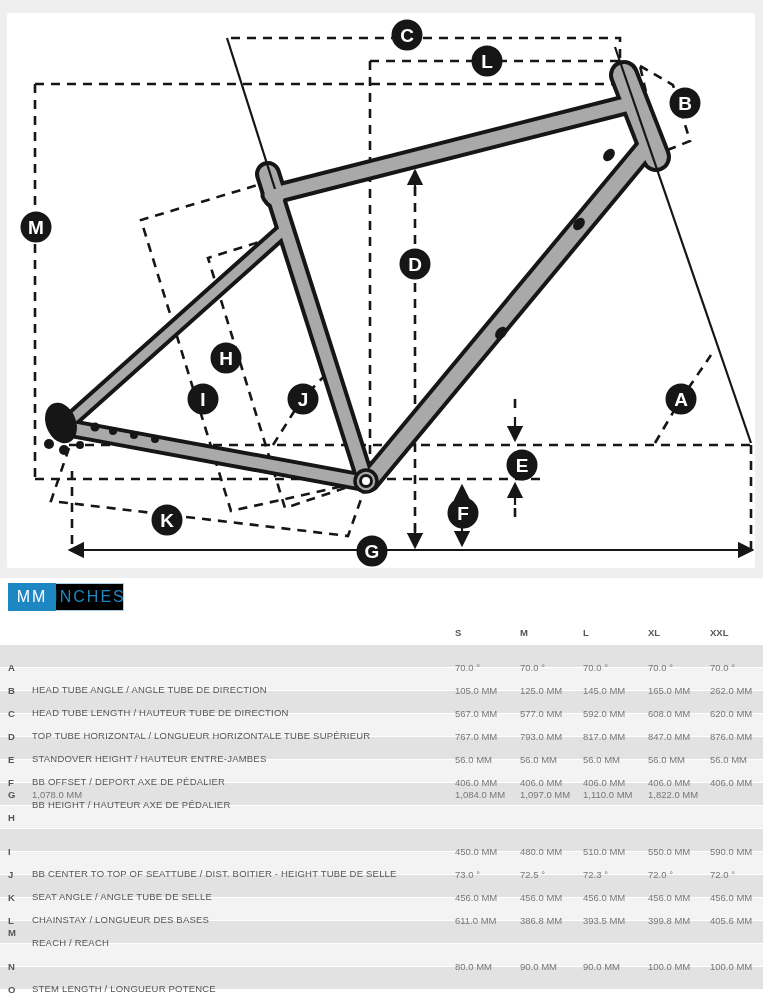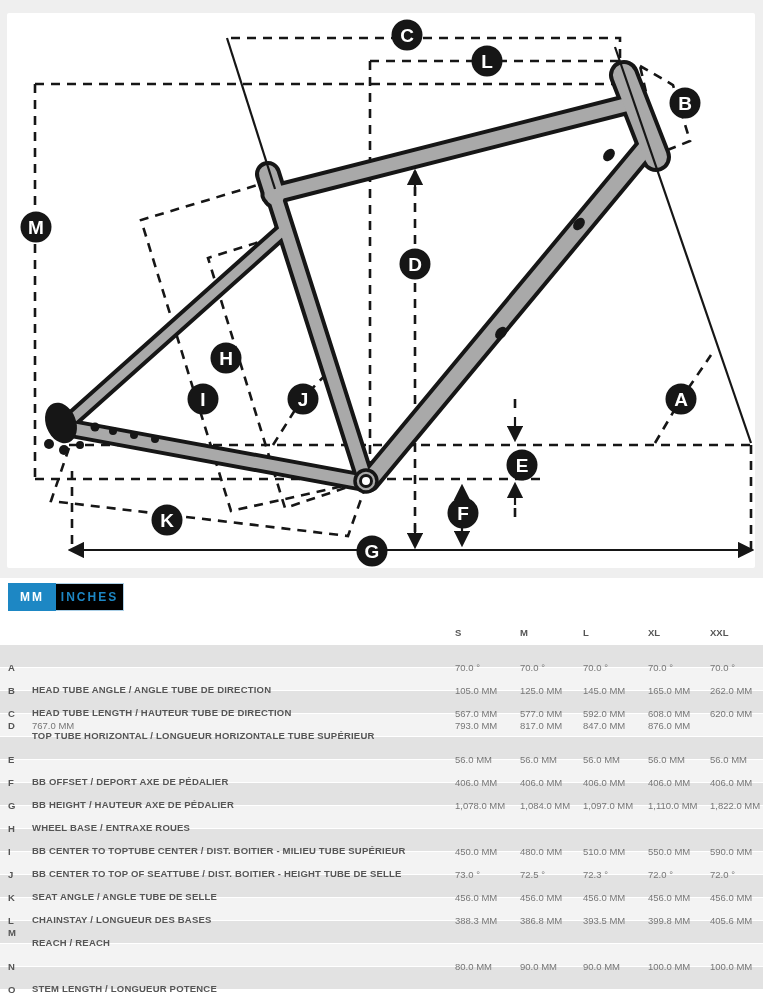--- a/index.html
+++ b/index.html
@@ -4,32 +4,32 @@
 <style>
   * { margin:0; padding:0; box-sizing:border-box; }
   html,body { width:763px; height:1000px; overflow:hidden; background:#ffffff;
               font-family:"Liberation Sans", sans-serif; }
   .diagram-wrap { background:#efefef; padding:13px 8px 6px 7px; height:578px; }
   .diagram-panel { background:#ffffff; width:748px; height:555px; border-radius:2px; }
   .diagram-panel svg { display:block; width:748px; height:555px; }
 
   .tab-bar { display:flex; margin:5px 0 0 8px; height:28px; }
   .tab { display:flex; align-items:center; justify-content:center;
-         font-size:12px; font-weight:bold; letter-spacing:2px; cursor:pointer; }
+         font-size:16px; font-weight:normal; letter-spacing:2px; cursor:pointer; }
   .tab-mm { width:48px; background:#1d87c4; color:#ffffff; }
   .tab-in { width:68px; background:#000000; color:#1d87c4; border:1px solid #abcfe6; border-left:none; }
 
   .geo-table { margin-top:10px; font-size:9.5px; color:#555; }
   .g-row { display:grid; grid-template-columns:24px 1fr 65px 63px 65px 62px 53px;
            align-items:center; height:23px; padding-left:8px; border-bottom:1px solid #ffffff; }
   .g-head { background:#ffffff; height:24px; color:#555; font-weight:bold; }
   .g-row.dark { background:#e2e2e2; }
   .g-row.light { background:#f3f3f3; }
   .cell-letter { font-weight:bold; color:#555; }
-  .cell-label  { font-weight:bold; color:#555; letter-spacing:.2px; white-space:nowrap; overflow:hidden;margin-top:44px; }
+  .cell-label  { font-weight:normal; color:#555; letter-spacing:.2px; white-space:nowrap; overflow:hidden;margin-top:44px; }
   .cell-value  { color:#777; font-weight:normal; white-space:nowrap; }
 </style>
 </head>
 <body>
 
 <div class="diagram-wrap">
   <div class="diagram-panel">
     <svg viewBox="4 10 748 555" xmlns="http://www.w3.org/2000/svg">
       <defs>
         <marker id="arr" viewBox="0 0 10 10" refX="8" refY="5" markerWidth="7.5" markerHeight="7.5" orient="auto-start-reverse">
@@ -203,20 +203,21 @@
         <div class="cell-letter">C</div>
         <div class="cell-label">TOP TUBE HORIZONTAL / LONGUEUR HORIZONTALE TUBE SUPÉRIEUR</div>
         <div class="cell-value">567.0 MM</div>
         <div class="cell-value">577.0 MM</div>
         <div class="cell-value">592.0 MM</div>
         <div class="cell-value">608.0 MM</div>
         <div class="cell-value">620.0 MM</div>
       </div>
       <div class="g-row light">
         <div class="cell-letter">D</div>
+        <div class="cell-label">STANDOVER HEIGHT / HAUTEUR ENTRE-JAMBES</div>
         <div class="cell-value">767.0 MM</div>
         <div class="cell-value">793.0 MM</div>
         <div class="cell-value">817.0 MM</div>
         <div class="cell-value">847.0 MM</div>
         <div class="cell-value">876.0 MM</div>
       </div>
       <div class="g-row dark">
         <div class="cell-letter">E</div>
         <div class="cell-label">BB OFFSET / DEPORT AXE DE PÉDALIER</div>
         <div class="cell-value">56.0 MM</div>
@@ -229,30 +230,28 @@
         <div class="cell-letter">F</div>
         <div class="cell-label">BB HEIGHT / HAUTEUR AXE DE PÉDALIER</div>
         <div class="cell-value">406.0 MM</div>
         <div class="cell-value">406.0 MM</div>
         <div class="cell-value">406.0 MM</div>
         <div class="cell-value">406.0 MM</div>
         <div class="cell-value">406.0 MM</div>
       </div>
       <div class="g-row dark">
         <div class="cell-letter">G</div>
-        <div class="cell-label">WHEEL BASE / ENTRAXE ROUES</div>
         <div class="cell-value">1,078.0 MM</div>
         <div class="cell-value">1,084.0 MM</div>
         <div class="cell-value">1,097.0 MM</div>
         <div class="cell-value">1,110.0 MM</div>
         <div class="cell-value">1,822.0 MM</div>
       </div>
       <div class="g-row light">
         <div class="cell-letter">H</div>
-        <div class="cell-label">BB CENTER TO TOPTUBE CENTER / DIST. BOITIER - MILIEU TUBE SUPÉRIEUR</div>
         <div class="cell-value"></div>
         <div class="cell-value"></div>
         <div class="cell-value"></div>
         <div class="cell-value"></div>
         <div class="cell-value"></div>
       </div>
       <div class="g-row dark">
         <div class="cell-letter">I</div>
         <div class="cell-label">BB CENTER TO TOP OF SEATTUBE / DIST. BOITIER - HEIGHT TUBE DE SELLE</div>
         <div class="cell-value">450.0 MM</div>
@@ -275,21 +274,21 @@
         <div class="cell-label">CHAINSTAY / LONGUEUR DES BASES</div>
         <div class="cell-value">456.0 MM</div>
         <div class="cell-value">456.0 MM</div>
         <div class="cell-value">456.0 MM</div>
         <div class="cell-value">456.0 MM</div>
         <div class="cell-value">456.0 MM</div>
       </div>
       <div class="g-row light">
         <div class="cell-letter">L</div>
         <div class="cell-label">REACH / REACH</div>
-        <div class="cell-value">388.3 MM</div>
+        <div class="cell-value">611.0 MM</div>
         <div class="cell-value">386.8 MM</div>
         <div class="cell-value">393.5 MM</div>
         <div class="cell-value">399.8 MM</div>
         <div class="cell-value">405.6 MM</div>
       </div>
       <div class="g-row dark">
         <div class="cell-letter">M</div>
         <div class="cell-value"></div>
         <div class="cell-value"></div>
         <div class="cell-value"></div>

